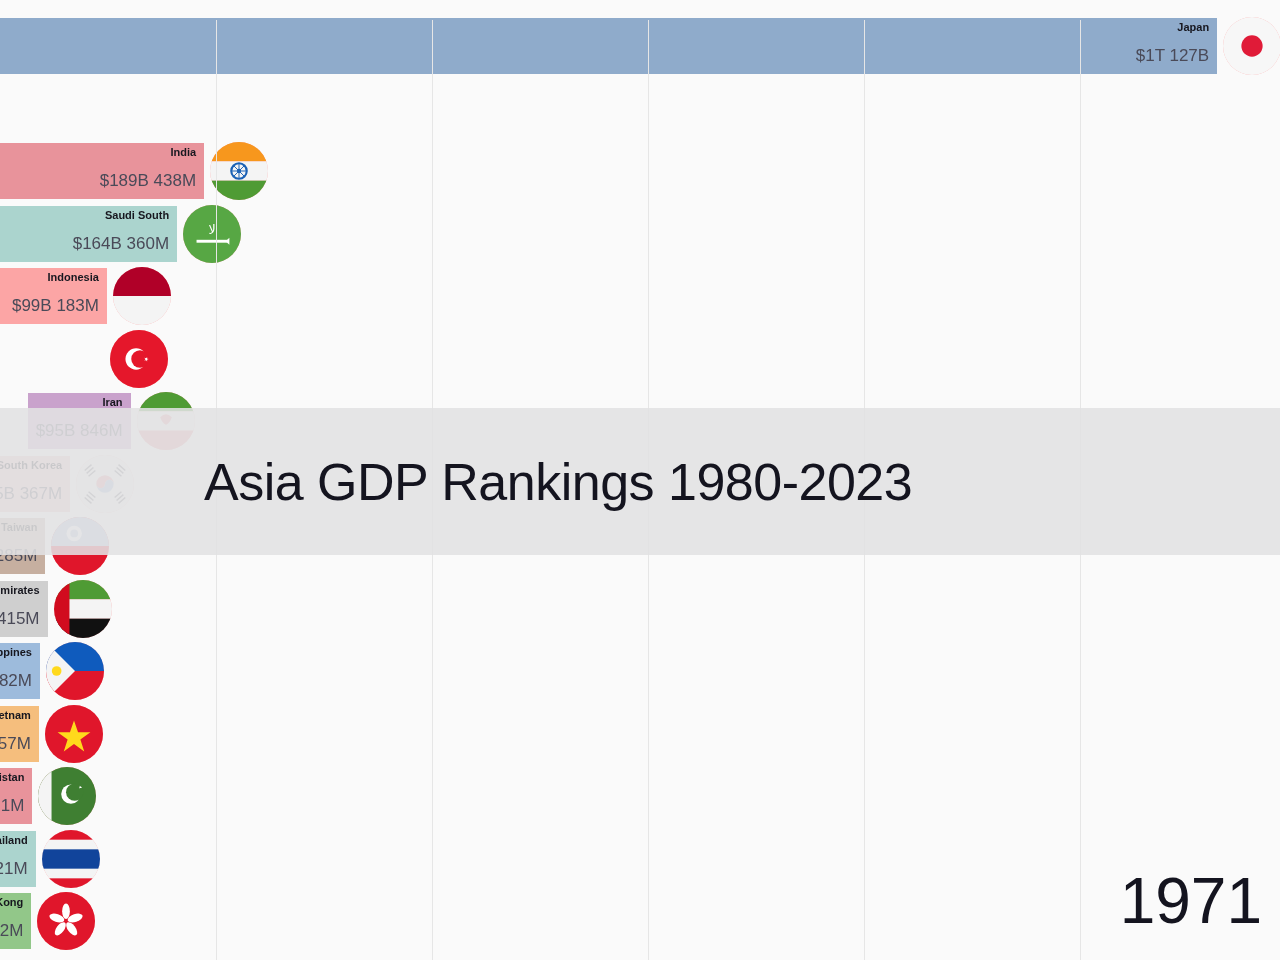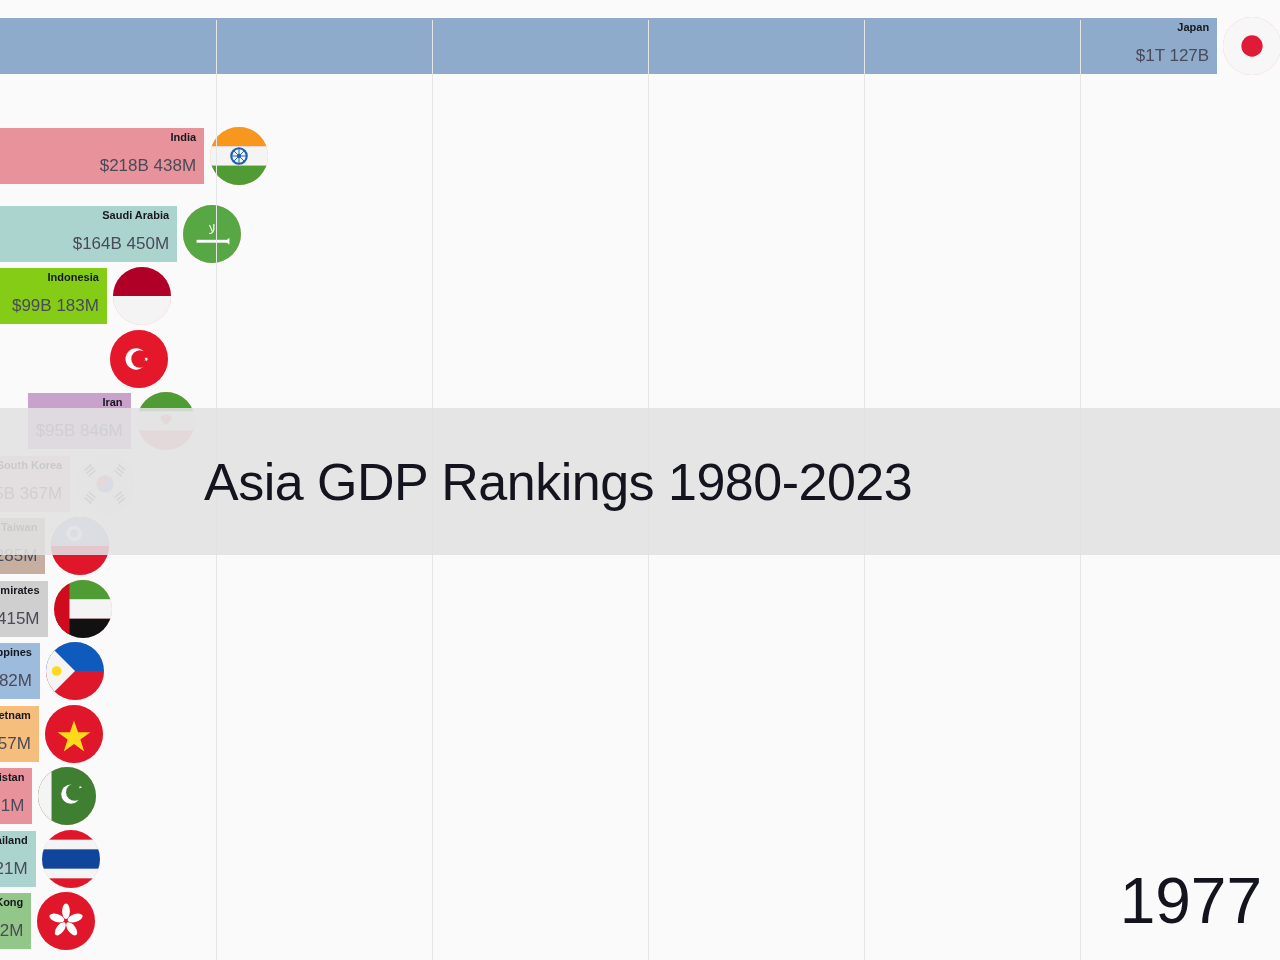--- a/index.html
+++ b/index.html
@@ -138,57 +138,57 @@
           <div class="bar-label">Japan</div>
           <div class="bar-value">$1T 127B</div>
         </div>
         <div class="flag" style="left: 1223.16px;">
           <svg viewBox="0 0 60 60">
             <rect width="60" height="60" fill="#f7f7f7"></rect>
             <circle cx="30" cy="30" r="11" fill="#e01b38"></circle>
           </svg>
         </div>
       </div>
-      <div class="bar-row" style="top: 128px; width: 268.12px; padding-left: 48px;">
+      <div class="bar-row" style="top: 143px; width: 268.12px; padding-left: 48px;">
         <div class="bar-rect" style="width: 204.12px; background: rgb(232, 147, 155);">
           <div class="bar-label">India</div>
-          <div class="bar-value">$218B 438M</div>
+          <div class="bar-value">$189B 438M</div>
         </div>
         <div class="flag" style="left: 210.12px;">
           <svg viewBox="0 0 60 60">
             <rect width="60" height="20" fill="#f7971d"></rect>
             <rect y="20" width="60" height="20" fill="#f4f4f4"></rect>
             <rect y="40" width="60" height="20" fill="#4f9b34"></rect>
             <circle cx="30" cy="30" r="8" fill="none" stroke="#1b61b5" stroke-width="2.2"></circle>
             <circle cx="30" cy="30" r="2.2" fill="#1b61b5"></circle>
             <g stroke="#1b61b5" stroke-width="1">
               <line x1="30" y1="22" x2="30" y2="38"></line>
               <line x1="22" y1="30" x2="38" y2="30"></line>
               <line x1="24.3" y1="24.3" x2="35.7" y2="35.7"></line>
               <line x1="35.7" y1="24.3" x2="24.3" y2="35.7"></line>
             </g>
           </svg>
         </div>
       </div>
       <div class="bar-row" style="top: 205.5px; width: 241.12px;">
         <div class="bar-rect" style="width: 177.12px; background: rgb(171, 212, 206);">
-          <div class="bar-label">Saudi Arabia</div>
-          <div class="bar-value">$164B 450M</div>
+          <div class="bar-label">Saudi South</div>
+          <div class="bar-value">$164B 360M</div>
         </div>
         <div class="flag" style="left: 183.12px;">
           <svg viewBox="0 0 60 60">
             <rect width="60" height="60" fill="#57a744"></rect>
             <text x="30" y="30" font-size="13" fill="#ffffff" text-anchor="middle" font-family="DejaVu Sans, sans-serif">لا</text>
             <rect x="14" y="36" width="32" height="3" fill="#ffffff"></rect>
             <polygon points="44,37.5 48,34 48,41" fill="#ffffff"></polygon>
           </svg>
         </div>
       </div>
       <div class="bar-row" style="top: 268px; width: 170.92px;">
-        <div class="bar-rect" style="width: 106.92px; background: #84cc16;">
+        <div class="bar-rect" style="width: 106.92px; background: #fca5a5;">
           <div class="bar-label">Indonesia</div>
           <div class="bar-value">$99B 183M</div>
         </div>
         <div class="flag" style="left: 112.92px;">
           <svg viewBox="0 0 60 60">
             <rect width="60" height="30" fill="#b00028"></rect>
             <rect y="30" width="60" height="30" fill="#f4f4f4"></rect>
           </svg>
         </div>
       </div>
@@ -343,20 +343,20 @@
             </g>
           </svg>
         </div>
       </div>
     </div>
 
   <div class="title-band" style="z-index: 5;">
     <div class="title-text">Asia GDP Rankings 1980-2023</div>
   </div>
 
-  <div class="year-label" style="z-index: 6;">1977</div>
+  <div class="year-label" style="z-index: 6;">1971</div>
 
 <div class="gridline" style="left: 216px;"></div>
     <div class="gridline" style="left: 432px;"></div>
     <div class="gridline" style="left: 648px;"></div>
     <div class="gridline" style="left: 864px;"></div>
     <div class="gridline" style="left: 1080px;"></div>
   </div>
 
 </body></html>

